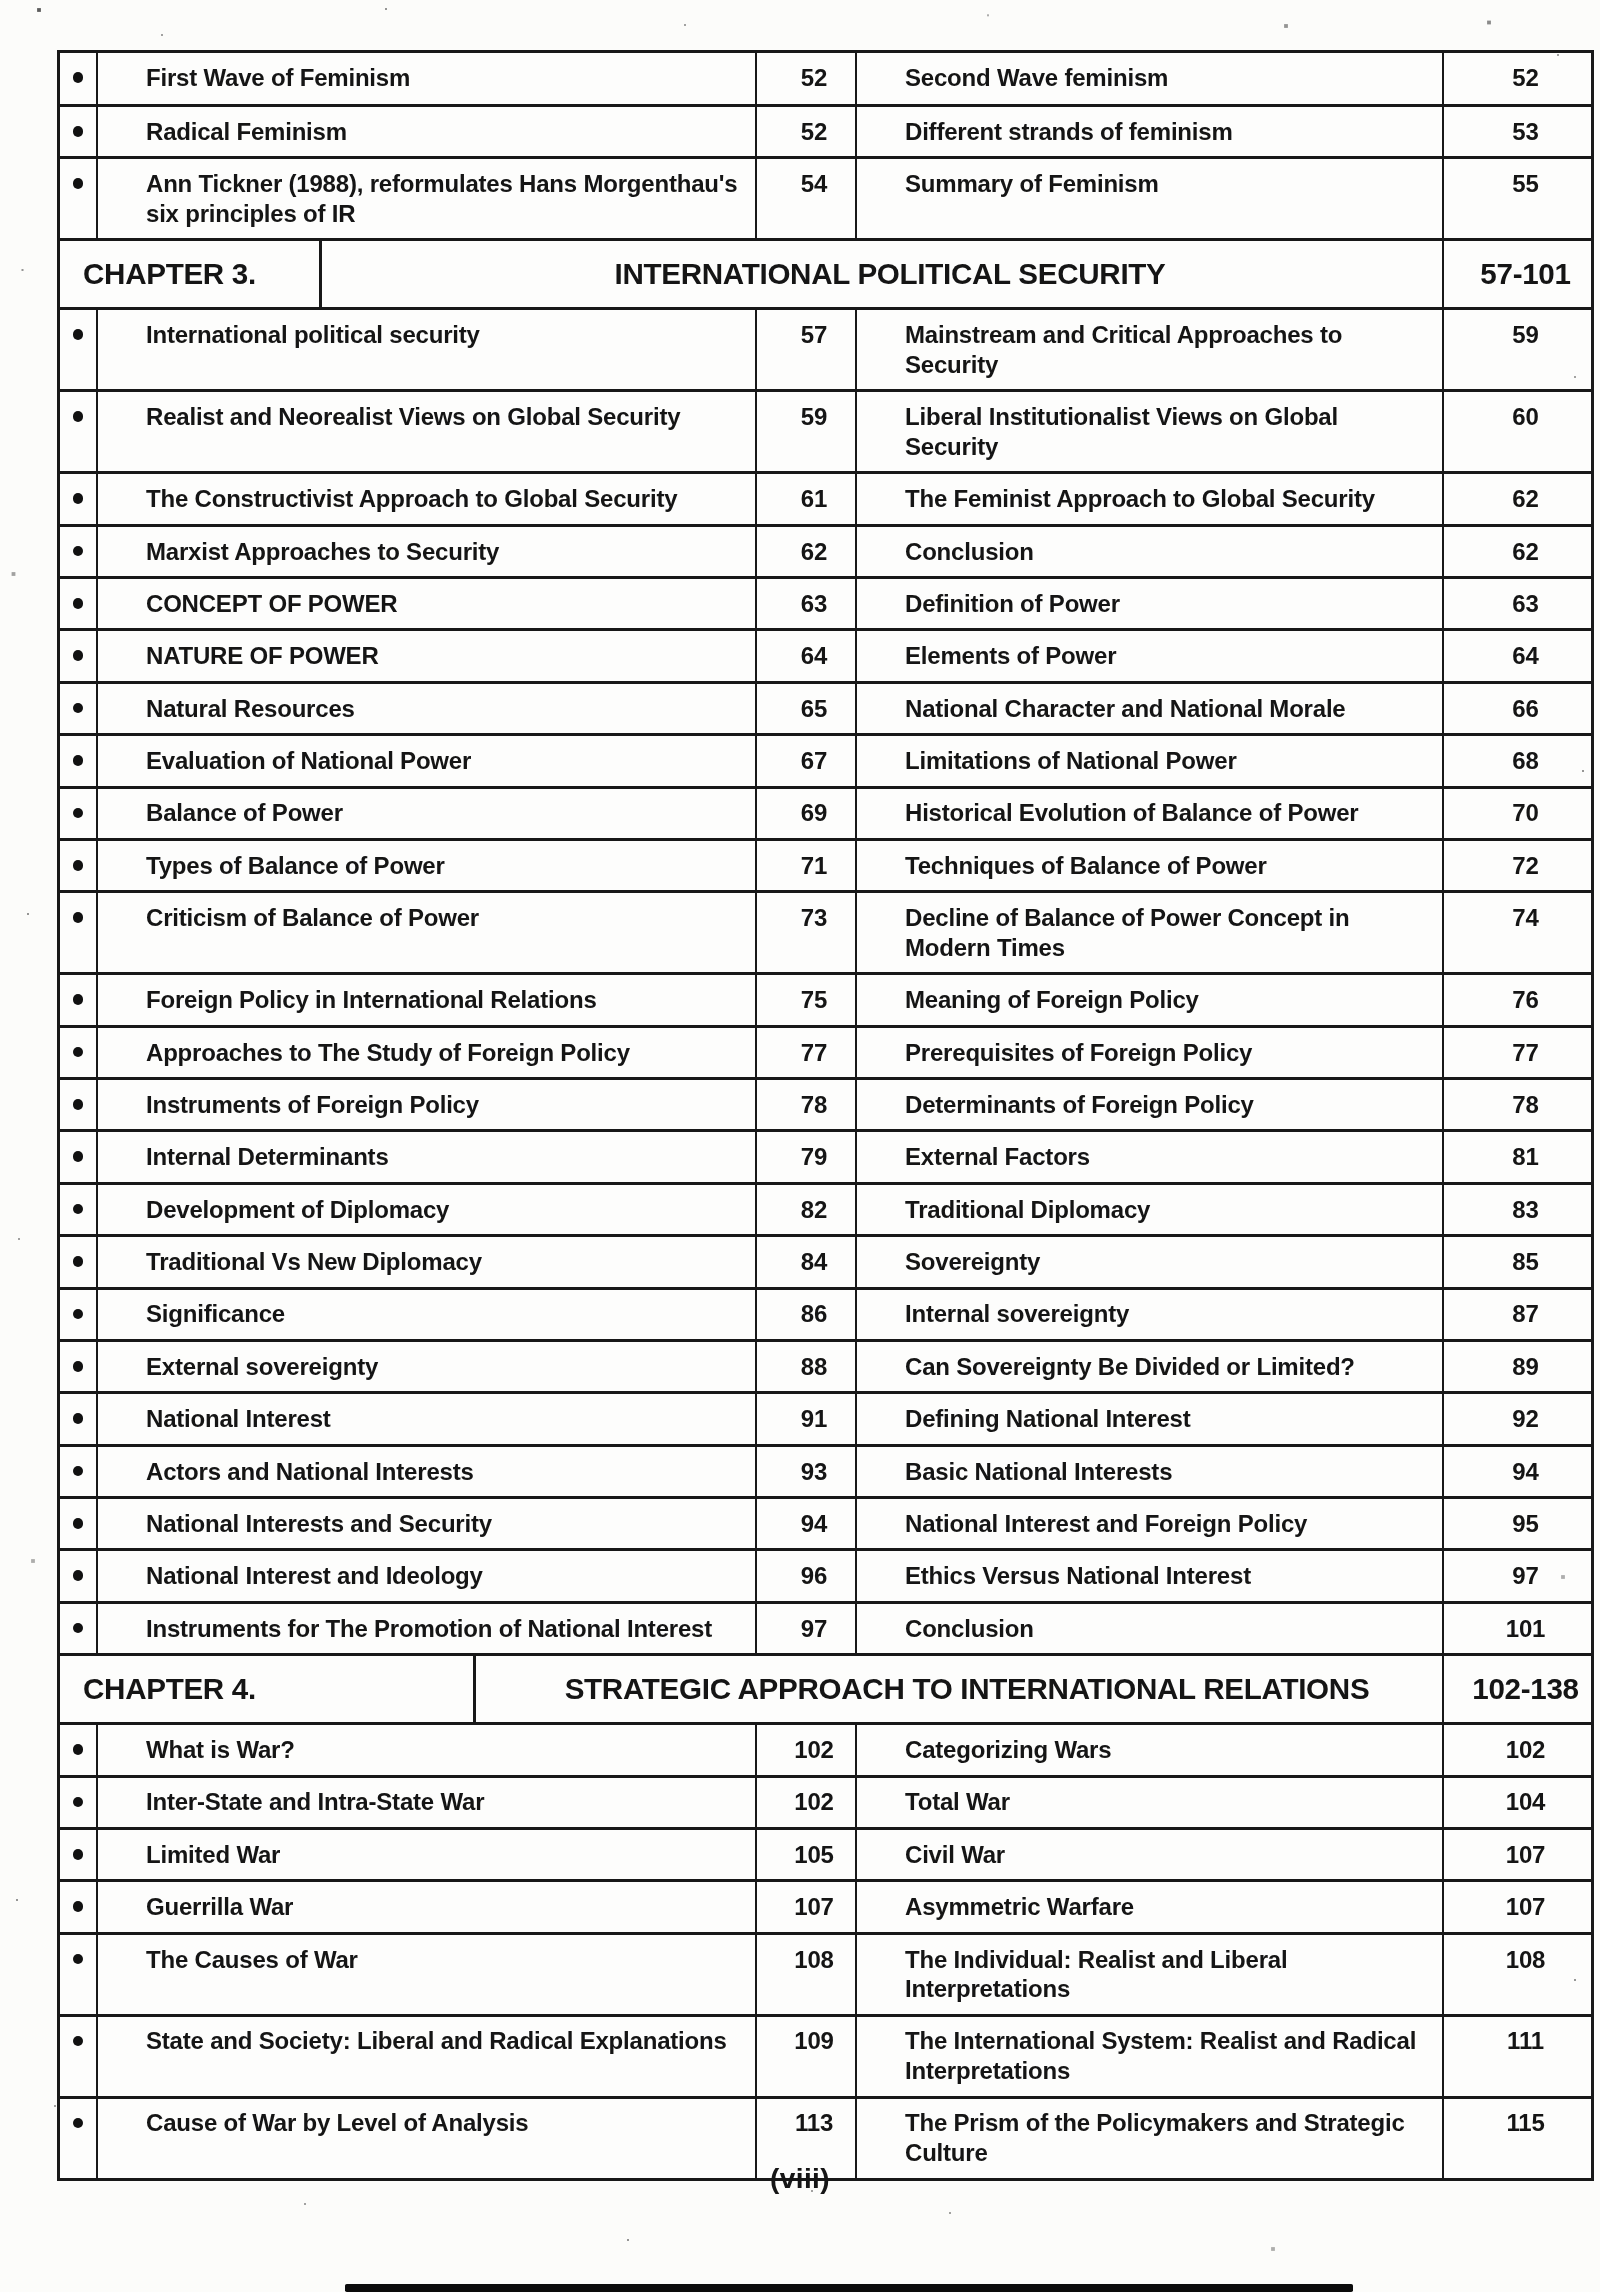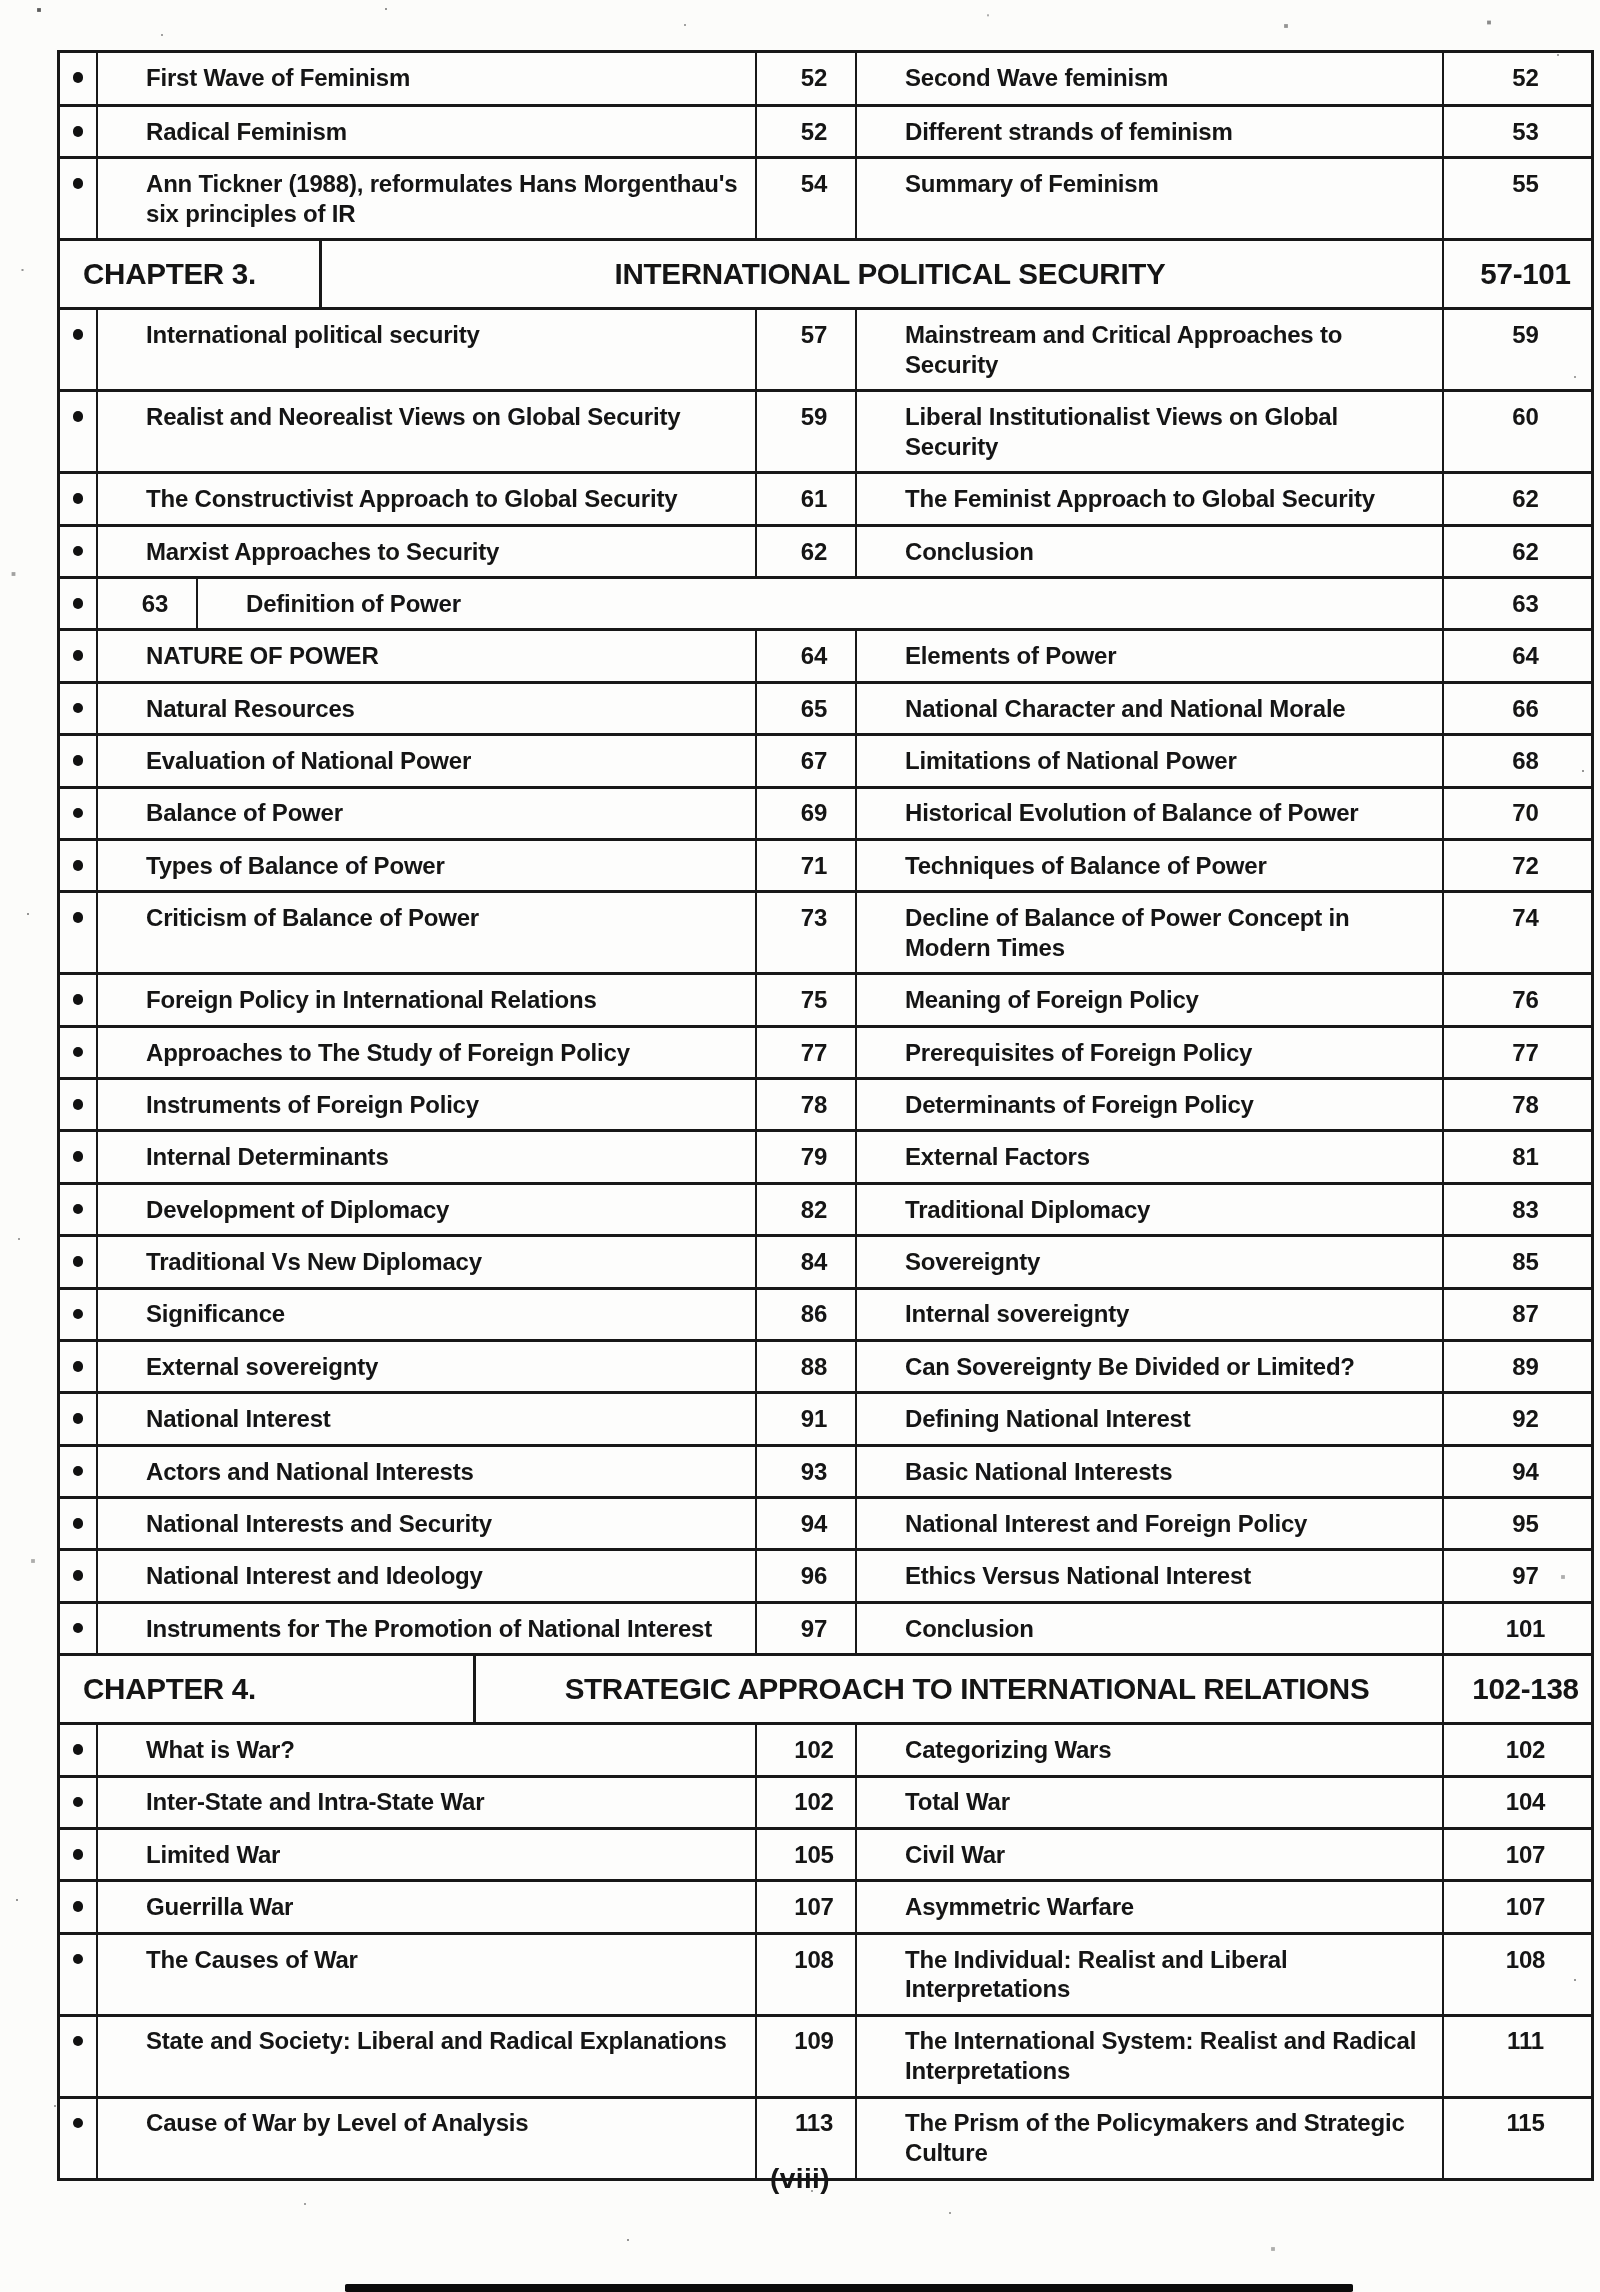--- a/index.html
+++ b/index.html
@@ -161,20 +161,21 @@
     </div>
     <div class="cell topic-cell left-topic">Marxist Approaches to Security</div>
     <div class="cell page-cell left-page">62</div>
     <div class="cell topic-cell right-topic">Conclusion</div>
     <div class="cell page-cell right-page">62</div>
   </div>
       <div class="row entry-row">
     <div class="cell bullet-cell">
       <span class="dot"></span>
     </div>
+    <div class="cell topic-cell left-topic">CONCEPT OF POWER</div>
     <div class="cell page-cell left-page">63</div>
     <div class="cell topic-cell right-topic">Definition of Power</div>
     <div class="cell page-cell right-page">63</div>
   </div>
       <div class="row entry-row">
     <div class="cell bullet-cell">
       <span class="dot"></span>
     </div>
     <div class="cell topic-cell left-topic">NATURE OF POWER</div>
     <div class="cell page-cell left-page">64</div>

